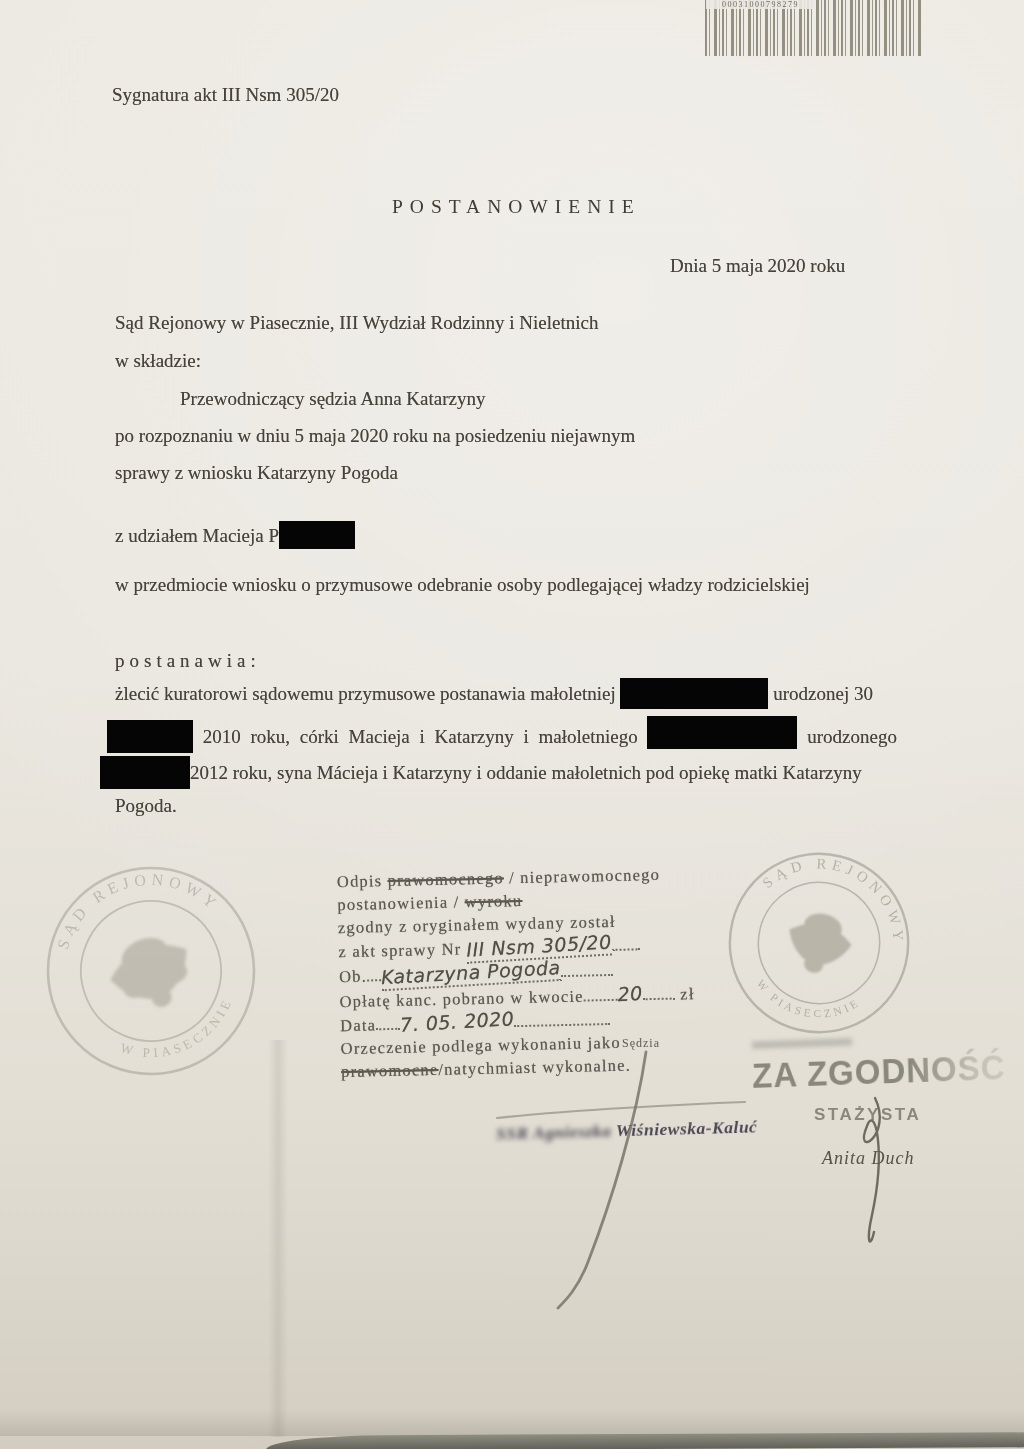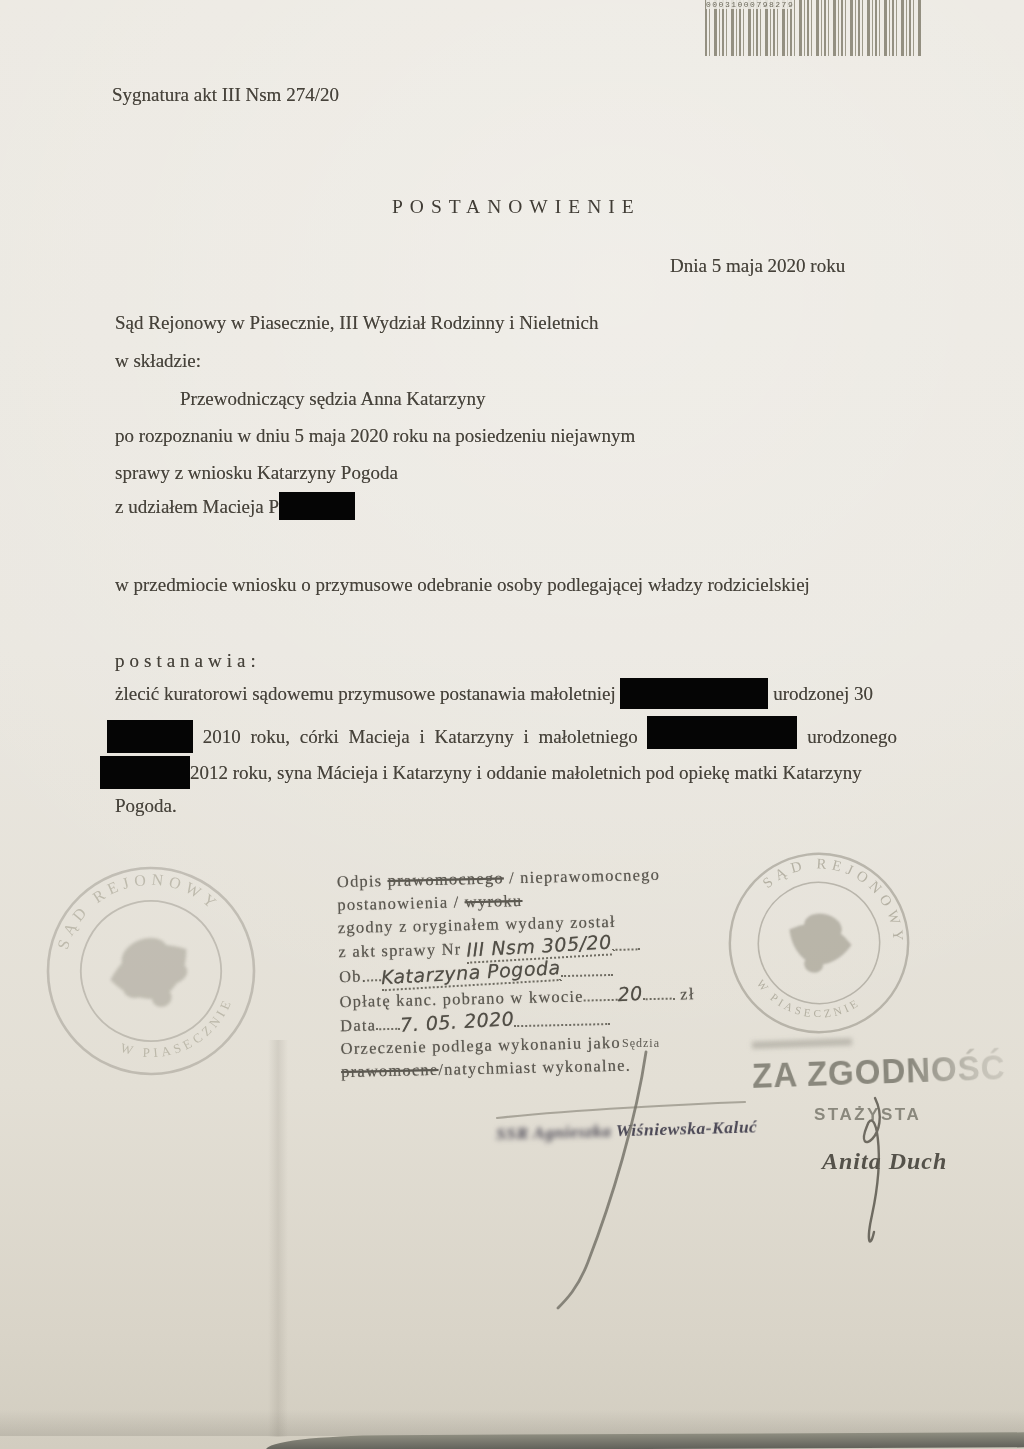--- a/index.html
+++ b/index.html
@@ -14,66 +14,66 @@
   .redact{display:inline-block;background:#050505;vertical-align:-7px;}
   .crease{position:absolute;left:268px;top:1040px;bottom:12px;width:20px;
     background:linear-gradient(90deg,rgba(120,114,102,0) 0%,rgba(120,114,102,.16) 50%,rgba(120,114,102,0) 100%);}
   .tableband{position:absolute;left:266px;right:0;bottom:0;height:15px;
     background:linear-gradient(180deg,#8e8d80,#61615a);
     border-top-left-radius:120px 14px;transform:rotate(-.25deg);}
   .edge-shadow{position:absolute;left:0;right:0;bottom:13px;height:26px;
     background:linear-gradient(180deg,rgba(90,86,76,0),rgba(90,86,76,.18));}
   .barcode{position:absolute;left:705px;top:0;width:218px;height:56px;opacity:.8;
     background:repeating-linear-gradient(90deg,#7d7968 0 2px,rgba(0,0,0,0) 2px 4px,#8a8674 4px 5px,rgba(0,0,0,0) 5px 9px,#7d7968 9px 12px,rgba(0,0,0,0) 12px 14px,#8a8674 14px 15px,rgba(0,0,0,0) 15px 17px);}
-  .barcode-num{position:absolute;left:706px;top:0;font-family:Liberation Mono, monospace;
-    font-size:8px;letter-spacing:1.5px;color:#6d6a5c;background:rgba(236,233,226,.88);padding:0 0;height:9px;line-height:9px;}
+  .barcode-num{position:absolute;left:706px;top:0;font-family:Liberation Serif, serif;
+    font-size:8px;letter-spacing:1.5px;color:#6d6a5c;background:rgba(236,233,226,.88);padding:0 16px;height:9px;line-height:9px;}
   
   .cert{position:absolute;left:339px;top:866px;width:365px;transform:rotate(-1.3deg);
     font-size:16.5px;letter-spacing:1.2px;color:#5c5951;line-height:23px;
     text-shadow:0 0 .7px rgba(92,89,81,.7);}
   .cert .struck{text-decoration:line-through;text-decoration-thickness:2px;}
   .hand{font-family:"DejaVu Sans",sans-serif;font-style:italic;font-size:19px;
     color:#514e46;letter-spacing:.5px;display:inline-block;transform:rotate(-2deg);}
   .leader{display:inline-block;border-bottom:2px dotted #6f6c62;height:13px;}
   
   .zazg{left:752px;top:1053px;font-family:"Liberation Sans",sans-serif;font-weight:700;
     font-size:33px;letter-spacing:1px;color:#8a887d;transform:rotate(-2deg) scaleY(1.08);
     filter:blur(.3px);
     -webkit-mask-image:linear-gradient(90deg,#000 62%,rgba(0,0,0,.35) 88%,rgba(0,0,0,.25) 100%);
     mask-image:linear-gradient(90deg,#000 62%,rgba(0,0,0,.35) 88%,rgba(0,0,0,.25) 100%);}
   .smudge{position:absolute;left:752px;top:1040px;width:100px;height:7px;
     background:rgba(125,122,112,.4);filter:blur(2.5px);transform:rotate(-2deg);}
   .stazysta{left:814px;top:1105px;font-family:"Liberation Sans",sans-serif;font-weight:700;
     font-size:17px;letter-spacing:2.5px;color:#8a887d;filter:blur(.3px);}
-  .anita{left:822px;top:1148px;font-weight:700;font-style:italic;font-size:24px;
+  .anita{left:822px;top:1148px;font-weight:400;font-style:italic;font-size:18px;
     letter-spacing:1px;color:#55524a;filter:blur(.3px);}
   .jstamp{left:496px;top:1120px;font-weight:700;font-style:italic;font-size:17.5px;
     color:#4c4956;transform:rotate(-1.6deg);letter-spacing:.5px;filter:blur(.35px);}
   .jstamp .blurred{filter:blur(2.4px);}
   .sedzia{left:622px;top:1036px;font-size:12px;letter-spacing:1px;color:#5c5951;}
   svg text{font-family:"Liberation Serif",serif;}
 </style>
 </head>
 <body>
 
 <div class="page">
 
   <div class="barcode"></div>
   <div class="barcode-num">00031000798279</div>
 
-  <div class="abs txt" style="left:112px;top:84px;">Sygnatura akt III Nsm 274/20</div>
+  <div class="abs txt" style="left:112px;top:84px;">Sygnatura akt III Nsm 305/20</div>
   <div class="abs title" style="left:392px;top:196px;">POSTANOWIENIE</div>
   <div class="abs txt" style="left:670px;top:255px;">Dnia 5 maja 2020 roku</div>
 
   <div class="abs txt" style="left:115px;top:312px;">Sąd Rejonowy w Piasecznie, III Wydział Rodzinny i Nieletnich</div>
   <div class="abs txt" style="left:115px;top:350px;">w składzie:</div>
   <div class="abs txt" style="left:180px;top:388px;">Przewodniczący sędzia Anna Katarzyny</div>
   <div class="abs txt" style="left:115px;top:425px;">po rozpoznaniu w dniu 5 maja 2020 roku na posiedzeniu niejawnym</div>
   <div class="abs txt" style="left:115px;top:462px;">sprawy z wniosku Katarzyny Pogoda</div>
-  <div class="abs txt" style="left:115px;top:492px;"><span>z udziałem Macieja P</span><span class="redact" style="width:76px;height:28px;"></span></div>
+  <div class="abs txt" style="left:115px;top:521px;"><span>z udziałem Macieja P</span><span class="redact" style="width:76px;height:28px;"></span></div>
   <div class="abs txt" style="left:115px;top:574px;">w przedmiocie wniosku o przymusowe odebranie osoby podlegającej władzy rodzicielskiej</div>
 
   <div class="abs txt" style="left:115px;top:650px;letter-spacing:5px;">postanawia:</div>
   <div class="abs txt" style="left:115px;top:678px;"><span>żlecić kuratorowi sądowemu przymusowe postanawia małoletniej</span> <span class="redact" style="width:148px;height:31px;vertical-align:-9px;"></span> <span>urodzonej 30</span></div>
   <div class="abs txt" style="left:107px;top:716px;word-spacing:5px;"><span class="redact" style="width:86px;height:33px;vertical-align:-10px;"></span> <span>2010 roku, córki Macieja i Katarzyny i małoletniego</span> <span class="redact" style="width:150px;height:33px;vertical-align:-6px;"></span> <span>urodzonego</span></div>
   <div class="abs txt" style="left:100px;top:756px;"><span class="redact" style="width:90px;height:33px;vertical-align:-10px;"></span><span>2012 roku, syna Mácieja i Katarzyny i oddanie małoletnich pod opiekę matki Katarzyny</span></div>
   <div class="abs txt" style="left:115px;top:795px;">Pogoda.</div>
 
   <svg class="abs" style="left:32px;top:852px;transform:rotate(-22deg);" width="238" height="238" viewBox="0 0 238 238">
     <defs>

